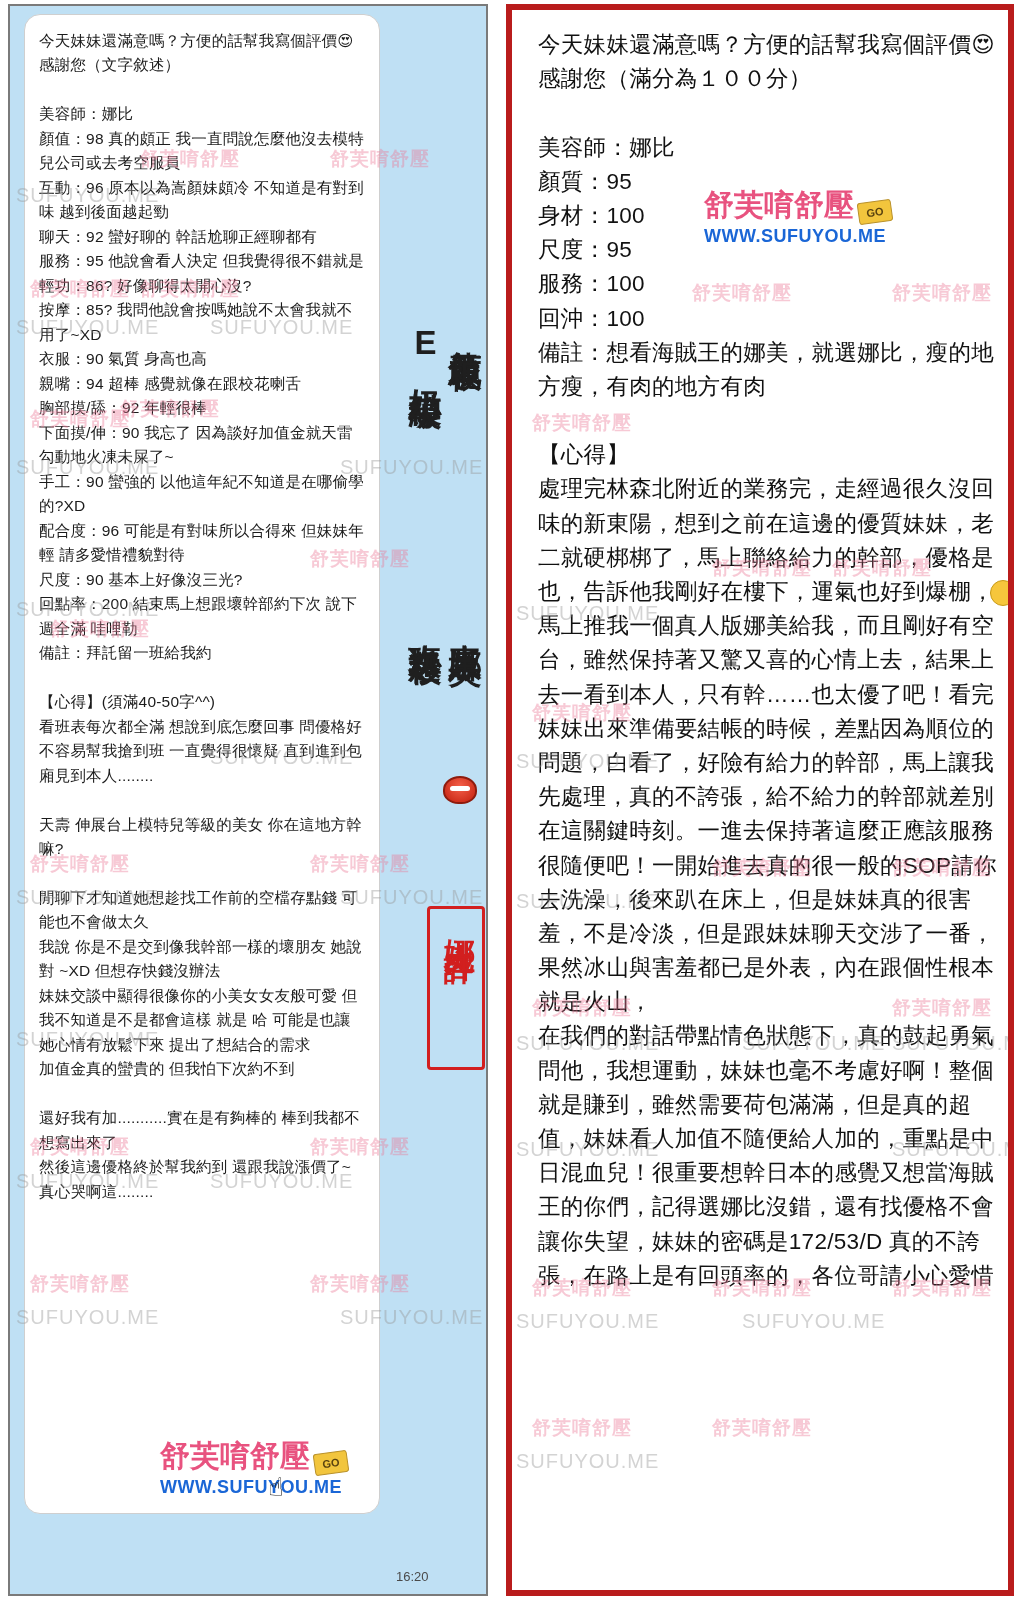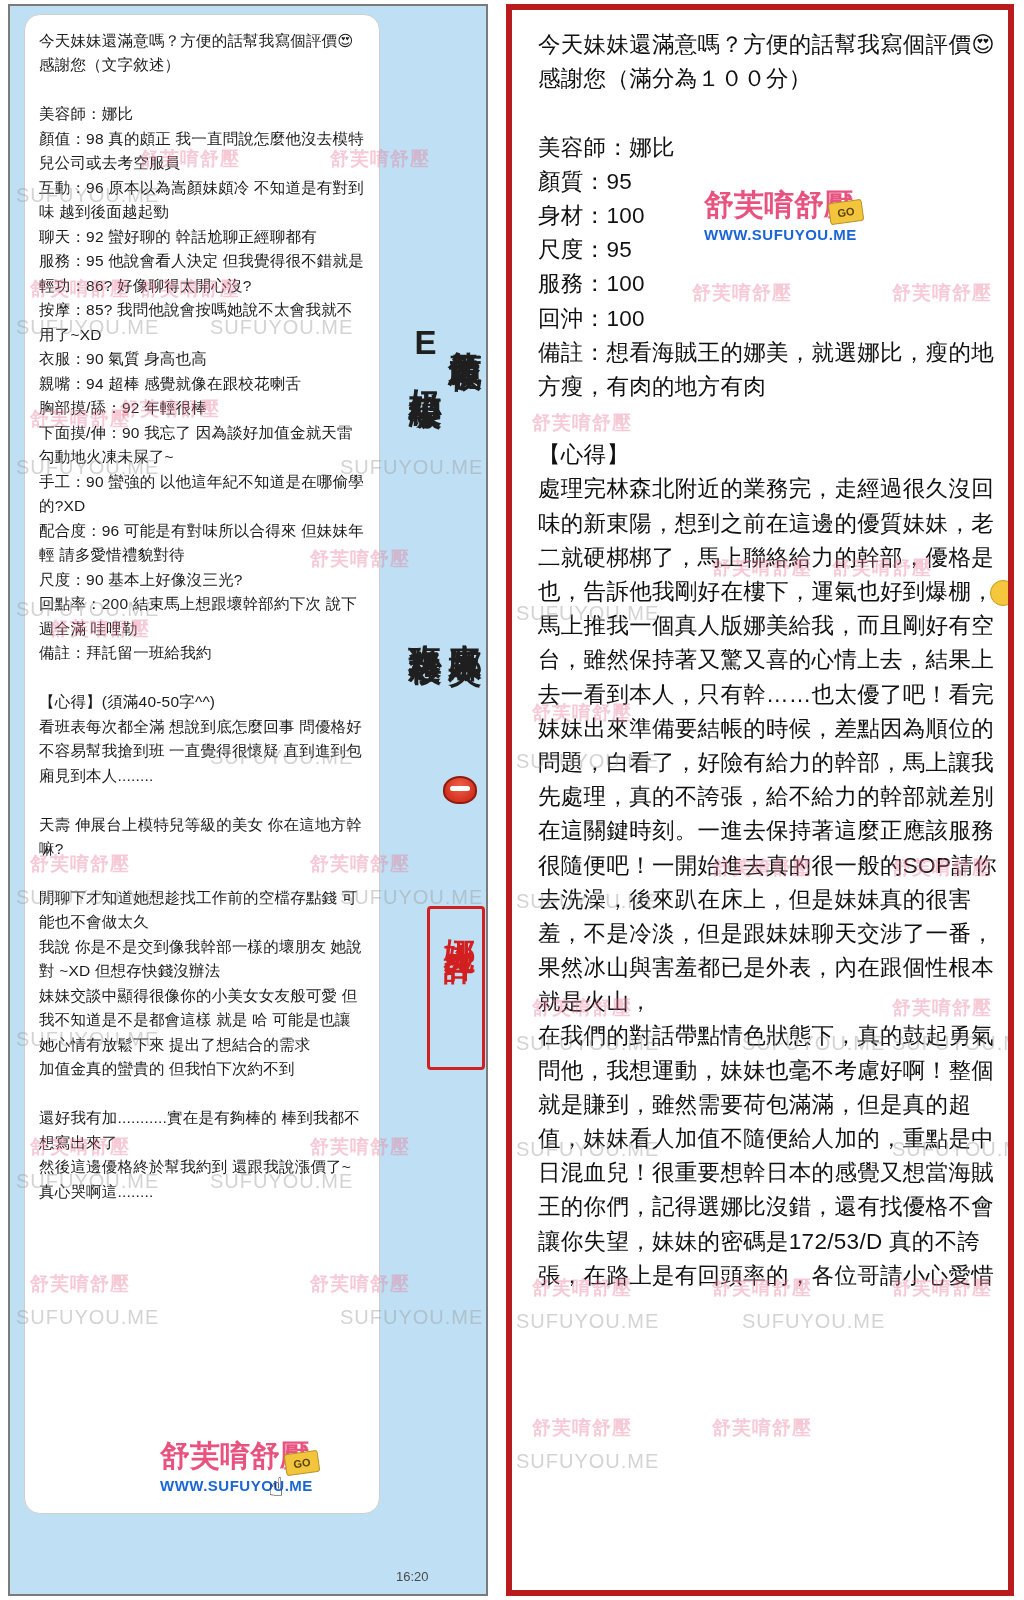--- a/index.html
+++ b/index.html
@@ -148,21 +148,21 @@
     white-space: nowrap;
     pointer-events: none;
   }
   .wm-badge .cn {
     font-size: 30px; font-weight: 700;
     color: #e8527f;
     text-shadow: 1px 1px 0 #fff, -1px -1px 0 #fff;
   }
   .wm-badge .url {
     display: block;
-    font-size: 15px; font-weight: 700;
+    font-size: 18px; font-weight: 700;
     color: #1a66d6;
     text-shadow: 1px 1px 0 #fff;
     letter-spacing: 0.5px;
   }
   .wm-badge .go {
     position: absolute;
     right: -6px; top: 16px;
     width: 34px; height: 22px;
     background: #f2c53d;
     border: 1px solid #b9912a;

